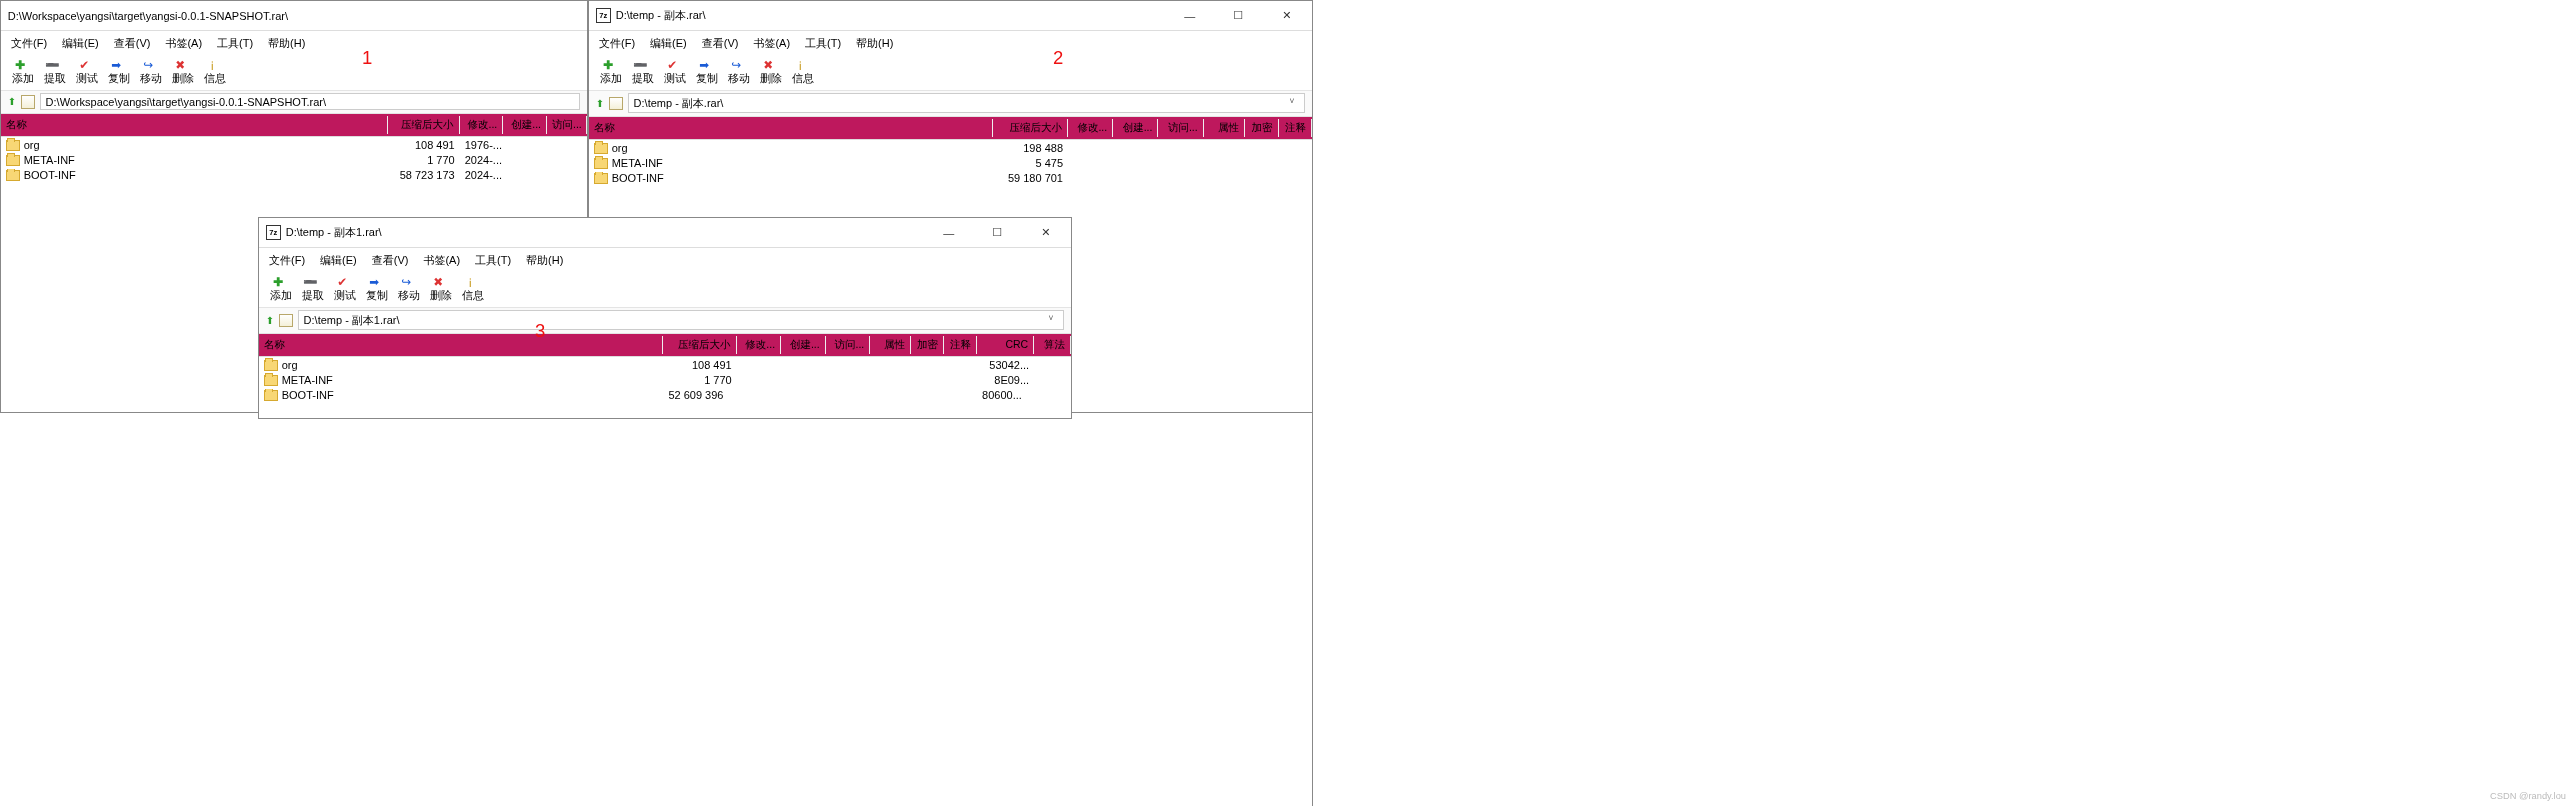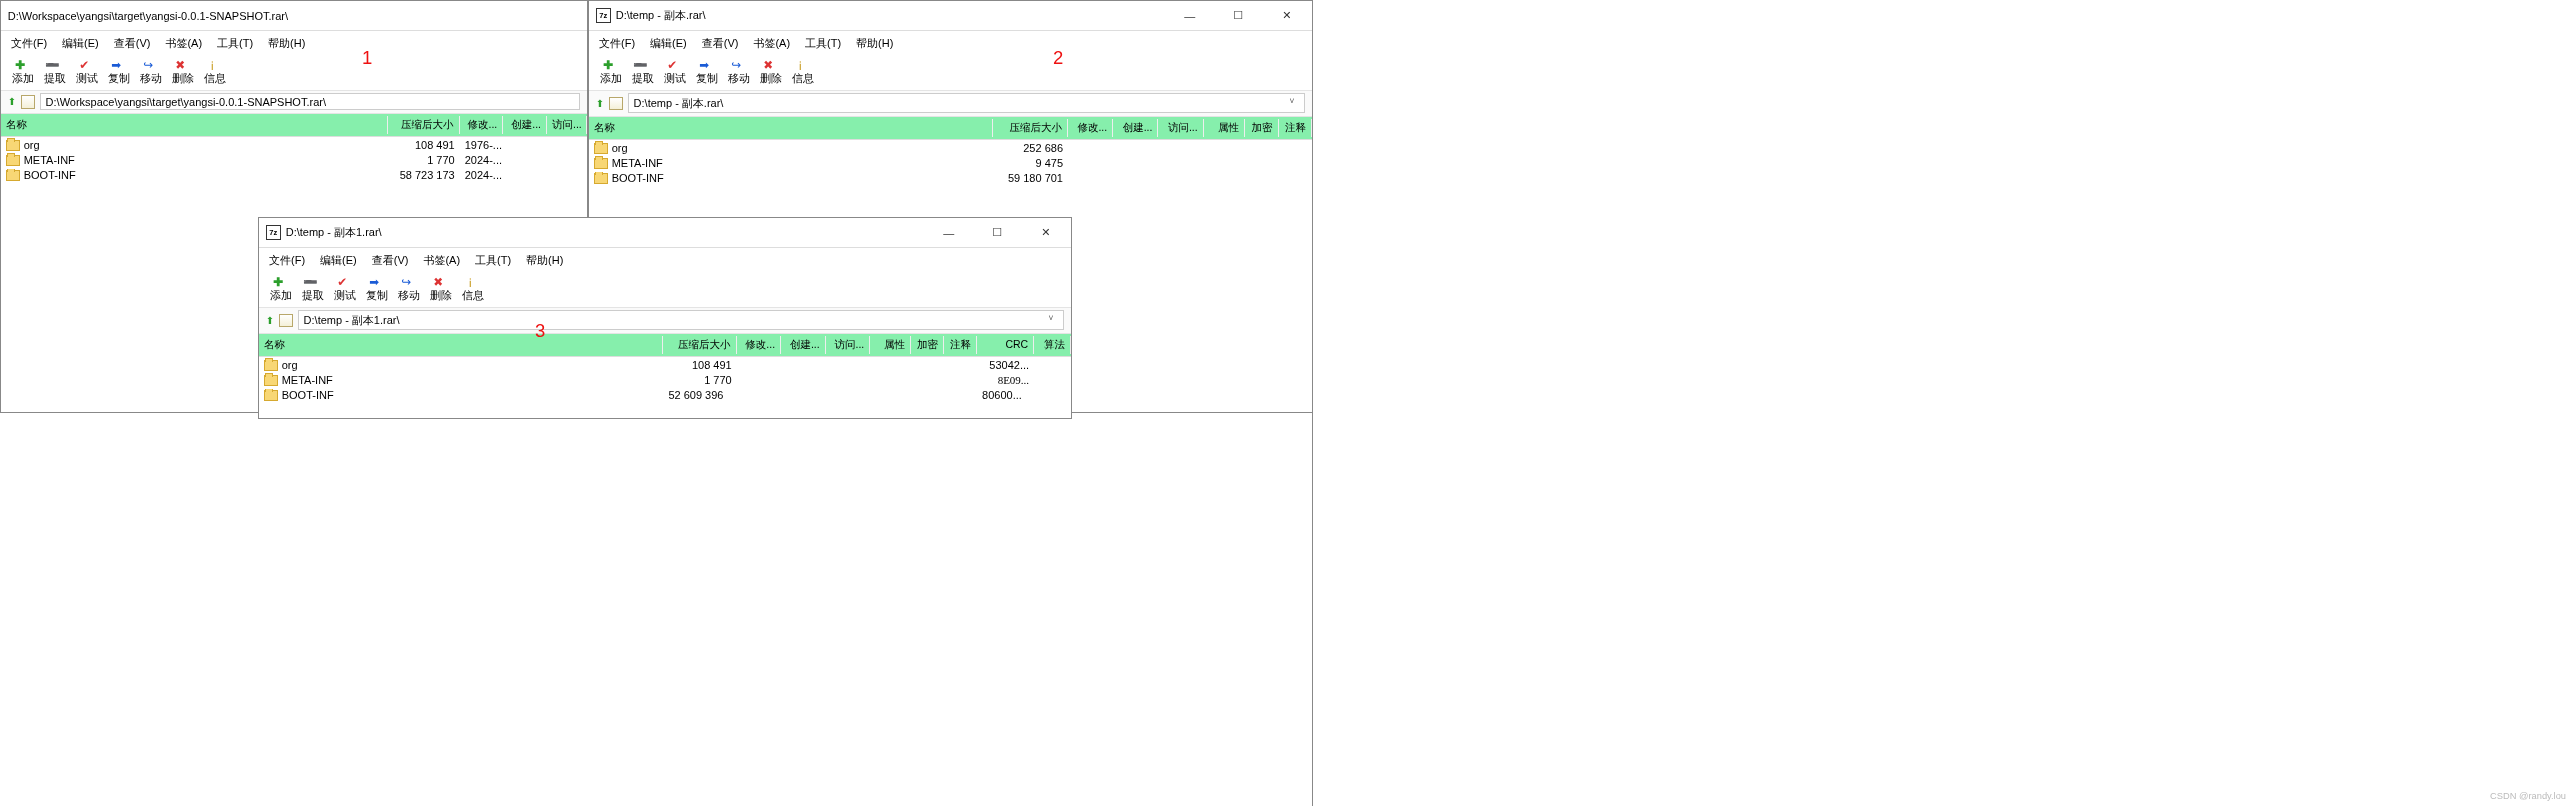--- a/index.html
+++ b/index.html
@@ -81,21 +81,21 @@
       font-size: 11px;
       background: #fff;
     }
     .drop-caret { color: #555; font-size: 8.4px; padding: 0 5px; }
     .listview { flex: 1; overflow: hidden; }
     .headers {
       display: flex;
       border-bottom: 0.8px solid #ddd;
       font-size: 10.5px;
       padding: 2.5px 0;
-      background: #86efac;
+      background: #be185d;
     }
     .headers > div { padding: 1.7px 5px; border-right: 0.8px solid #eee; white-space: nowrap; overflow: hidden; }
     .rows { }
     .row {
       display: flex;
       font-size: 11px;
       padding: 0.8px 0;
     }
     .row > div { padding: 0.8px 5px; white-space: nowrap; overflow: hidden; }
     .folder-ic {
@@ -254,31 +254,31 @@
         <div style="width: 46px; text-align: right;">修改...</div>
         <div style="width: 46px; text-align: right;">创建...</div>
         <div style="width: 46px; text-align: right;">访问...</div>
         <div style="width: 42px; text-align: right;">属性</div>
         <div style="width: 34px; text-align: right;">加密</div>
         <div style="width: 34px; text-align: right;">注释</div>
       </div>
     <div class="rows" id="rows2">
         <div class="row">
           <div style="width: 413px;"><span class="folder-ic"></span><span>org</span></div>
-          <div style="width: 76px; text-align: right;">252 686</div>
+          <div style="width: 76px; text-align: right;">198 488</div>
           <div style="width: 46px; text-align: right;"></div>
           <div style="width: 46px; text-align: right;"></div>
           <div style="width: 46px; text-align: right;"></div>
           <div style="width: 42px; text-align: right;"></div>
           <div style="width: 34px; text-align: right;"></div>
           <div style="width: 34px; text-align: right;"></div>
         </div>
         <div class="row">
           <div style="width: 413px;"><span class="folder-ic"></span><span>META-INF</span></div>
-          <div style="width: 76px; text-align: right;">9 475</div>
+          <div style="width: 76px; text-align: right;">5 475</div>
           <div style="width: 46px; text-align: right;"></div>
           <div style="width: 46px; text-align: right;"></div>
           <div style="width: 46px; text-align: right;"></div>
           <div style="width: 42px; text-align: right;"></div>
           <div style="width: 34px; text-align: right;"></div>
           <div style="width: 34px; text-align: right;"></div>
         </div>
         <div class="row">
           <div style="width: 413px;"><span class="folder-ic"></span><span>BOOT-INF</span></div>
           <div style="width: 76px; text-align: right;">59 180 701</div>
@@ -365,21 +365,21 @@
         </div>
         <div class="row">
           <div style="width: 421px;"><span class="folder-ic"></span><span>META-INF</span></div>
           <div style="width: 76px; text-align: right;">1 770</div>
           <div style="width: 46px; text-align: right;"></div>
           <div style="width: 46px; text-align: right;"></div>
           <div style="width: 46px; text-align: right;"></div>
           <div style="width: 42px; text-align: right;"></div>
           <div style="width: 34px; text-align: right;"></div>
           <div style="width: 34px; text-align: right;"></div>
-          <div style="width: 59px; text-align: right; font-family: Liberation Serif, serif;">8E09...</div>
+          <div style="width: 59px; text-align: right;">8E09...</div>
           <div style="width: 38px; text-align: right;"></div>
         </div>
         <div class="row">
           <div style="width: 421px;"><span class="folder-ic"></span><span>BOOT-INF</span></div>
           <div style="width: 76px; ">52 609 396</div>
           <div style="width: 46px; text-align: right;"></div>
           <div style="width: 46px; text-align: right;"></div>
           <div style="width: 46px; text-align: right;"></div>
           <div style="width: 42px; text-align: right;"></div>
           <div style="width: 34px; text-align: right;"></div>

